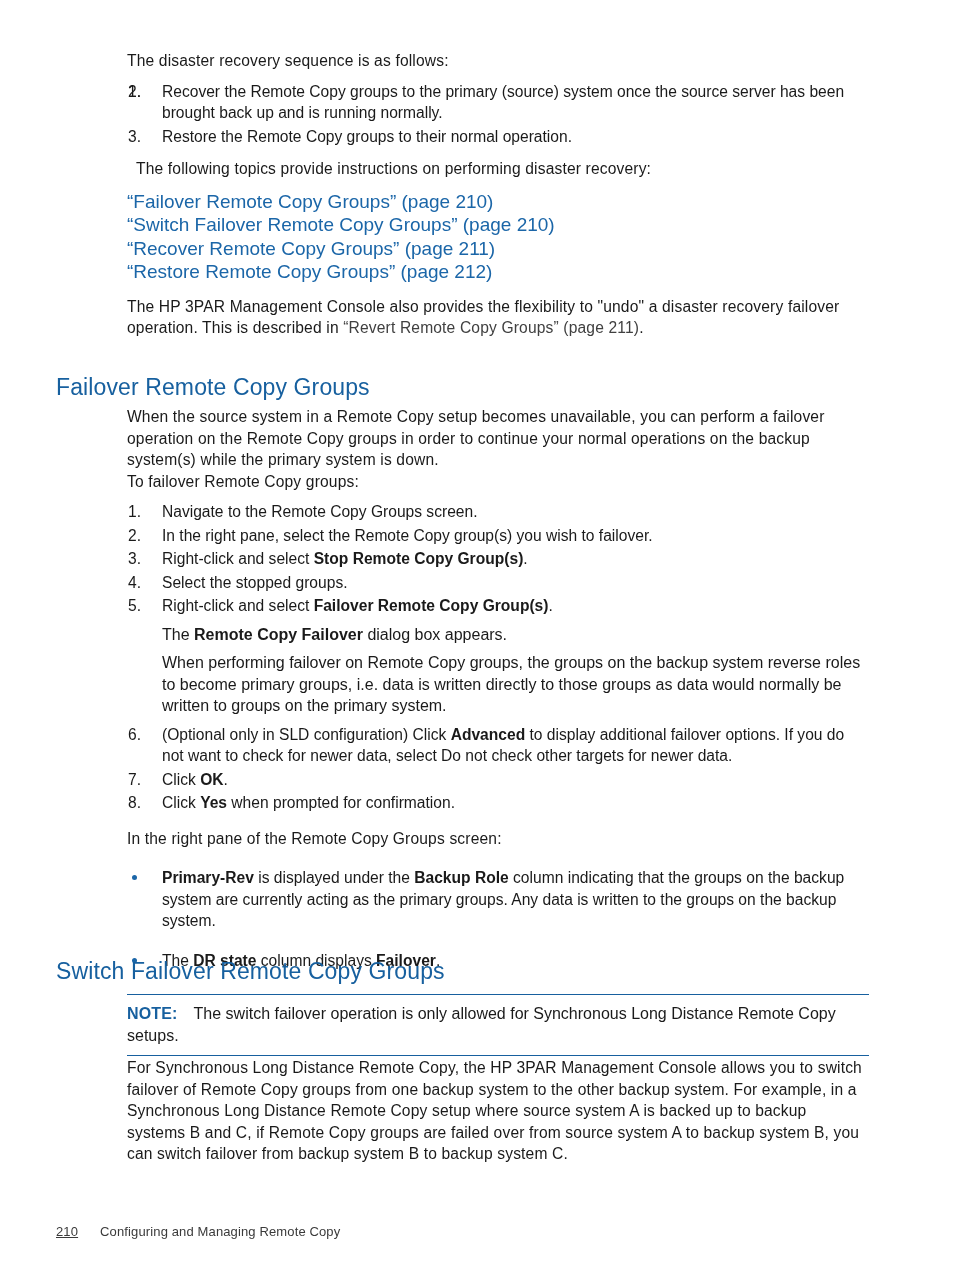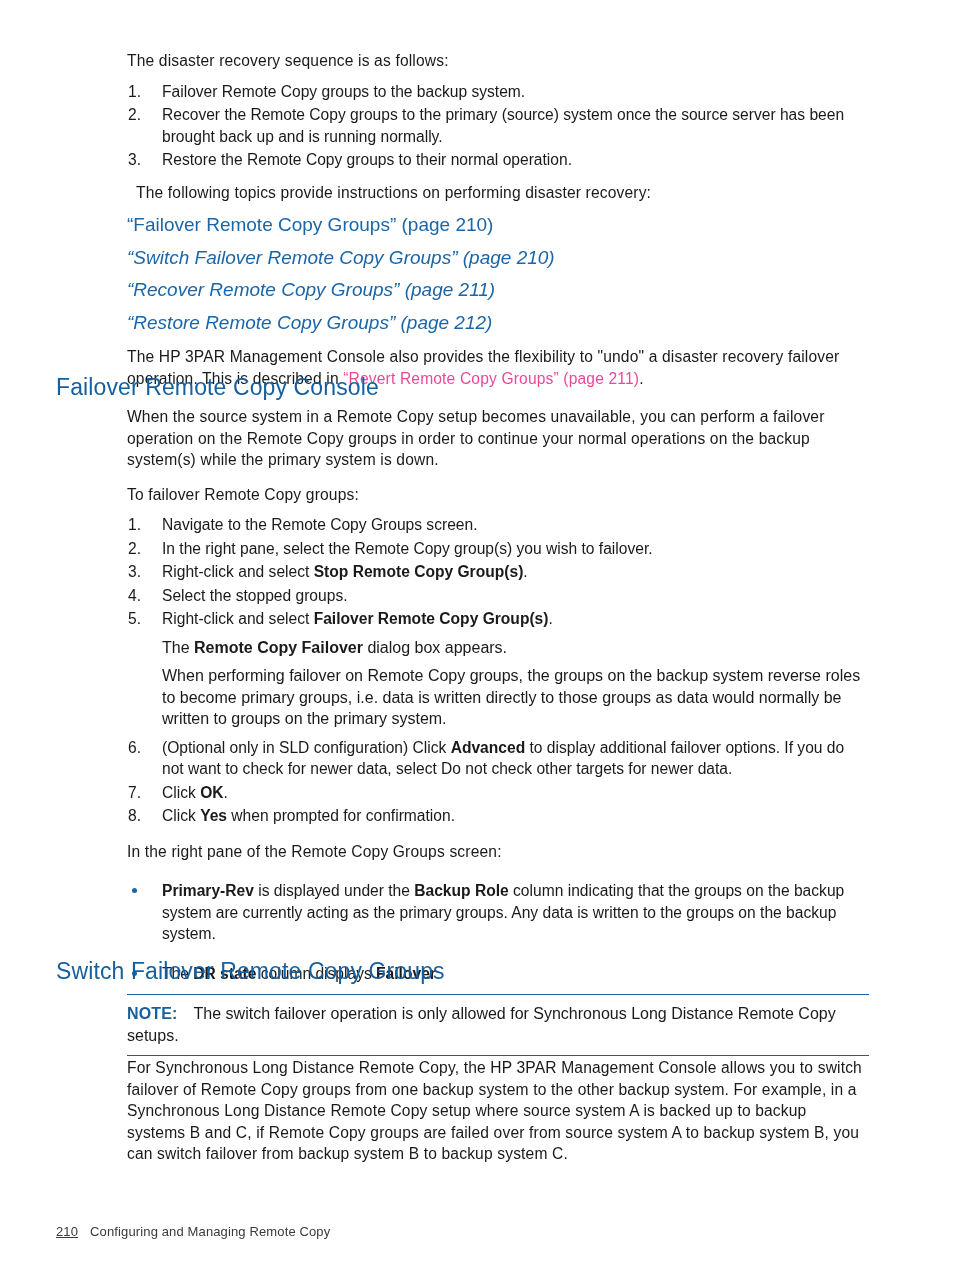--- a/index.html
+++ b/index.html
@@ -54,23 +54,23 @@
   }
 
   
   .xref {
     color: #1b66a8;
     text-decoration: none;
     font-size: 19px;
     line-height: 21.5px;
     display: block;
   }
-  .xref + .xref { margin-top: 11px; font-style: italic; }
+  .xref + .xref { margin-top: 2px; }
   a.inline-xref {
-    color: #ec4899;
+    color: #404040;
     text-decoration: none;
   }
 
   
   ol.steps {
     margin: 0;
     padding: 0;
     list-style: none;
   }
   ol.steps > li {
@@ -141,36 +141,35 @@
 
   
   .footer {
     position: absolute;
     left: 56px;
     top: 1224px;
     font-size: 13px;
     color: #3a3a3a;
     letter-spacing: 0.01em;
   }
-  .footer .pg { display: inline-block; margin-right: 12px; text-decoration: underline; }
+  .footer .pg { display: inline-block; margin-right: 22px; text-decoration: underline; }
 
   b, strong { font-weight: bold; }
 </style>
 </head>
 <body>
 
 <div class="page">
 
   <div class="content" style="top:50px;">
     <p class="para">The disaster recovery sequence is as follows:</p>
 
     <ol class="steps" style="margin-top:9px;">
       <li>
         <span class="num">1.</span>
-        <span>Failover Remote Copy groups to the backup system.</span>
       </li>
       <li>
         <span class="num">2.</span>
         <span>Recover the Remote Copy groups to the primary (source) system once the source server has been brought back up and is running normally.</span>
       </li>
       <li>
         <span class="num">3.</span>
         <span>Restore the Remote Copy groups to their normal operation.</span>
       </li>
     </ol>
@@ -180,26 +179,26 @@
     <div style="margin-top:11px;">
       <a class="xref" href="#">“Failover Remote Copy Groups” (page 210)</a>
       <a class="xref" href="#">“Switch Failover Remote Copy Groups” (page 210)</a>
       <a class="xref" href="#">“Recover Remote Copy Groups” (page 211)</a>
       <a class="xref" href="#">“Restore Remote Copy Groups” (page 212)</a>
     </div>
 
     <p class="para" style="margin-top:13px;"><span>The HP 3PAR Management Console also provides the flexibility to "undo" a disaster recovery failover operation. This is described in </span><a class="inline-xref" href="#">“Revert Remote Copy Groups” (page 211)</a><span>.</span></p>
   </div>
 
-  <h1 class="h1" style="top:373px;">Failover Remote Copy Console</h1>
+  <h1 class="h1" style="top:373px;">Failover Remote Copy Groups</h1>
 
   <div class="content" style="top:406px;">
     <p class="para">When the source system in a Remote Copy setup becomes unavailable, you can perform a failover operation on the Remote Copy groups in order to continue your normal operations on the backup system(s) while the primary system is down.</p>
 
-    <p class="para" style="margin-top:13px;">To failover Remote Copy groups:</p>
+    <p class="para" style="margin-top:0;">To failover Remote Copy groups:</p>
 
     <ol class="steps" style="margin-top:9px;">
       <li>
         <span class="num">1.</span>
         <span>Navigate to the Remote Copy Groups screen.</span>
       </li>
       <li>
         <span class="num">2.</span>
         <span>In the right pane, select the Remote Copy group(s) you wish to failover.</span>
       </li>

